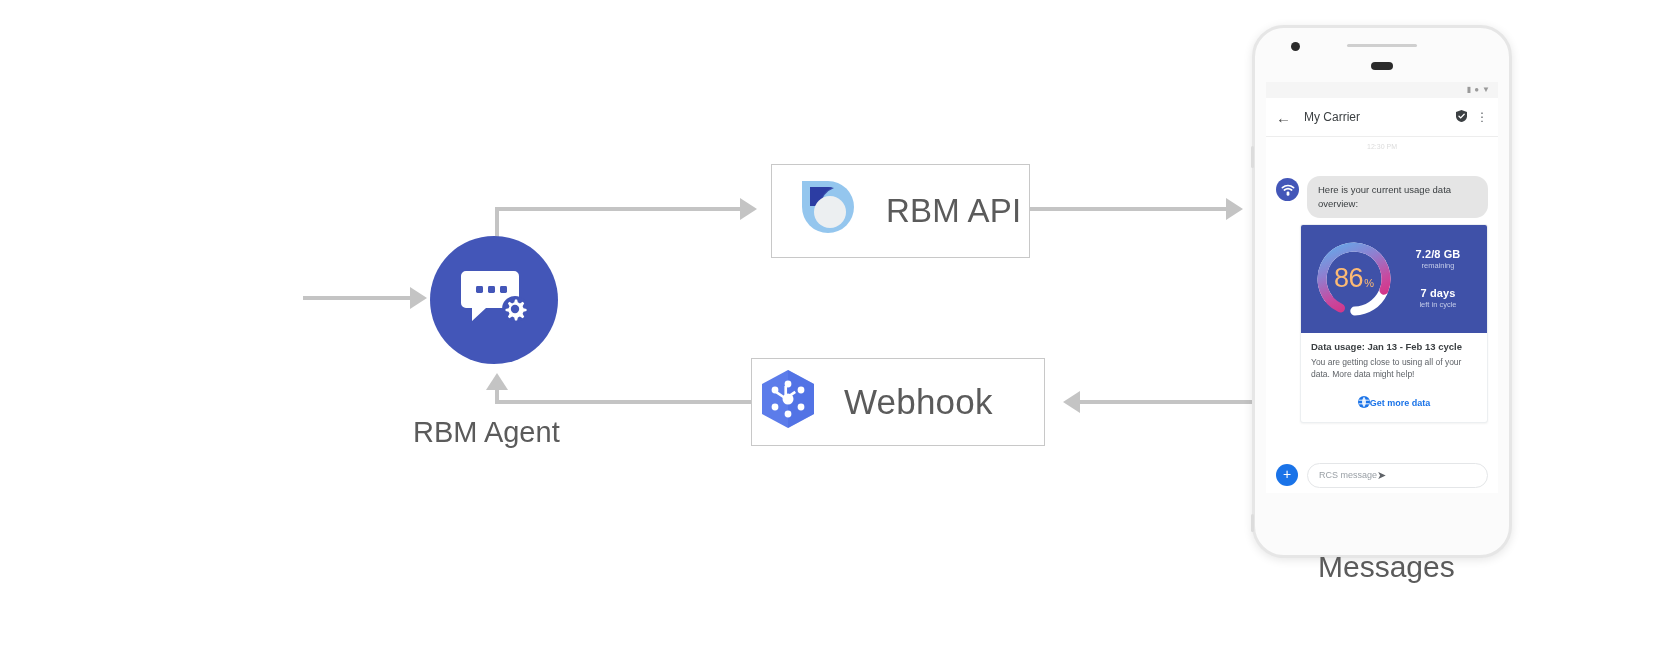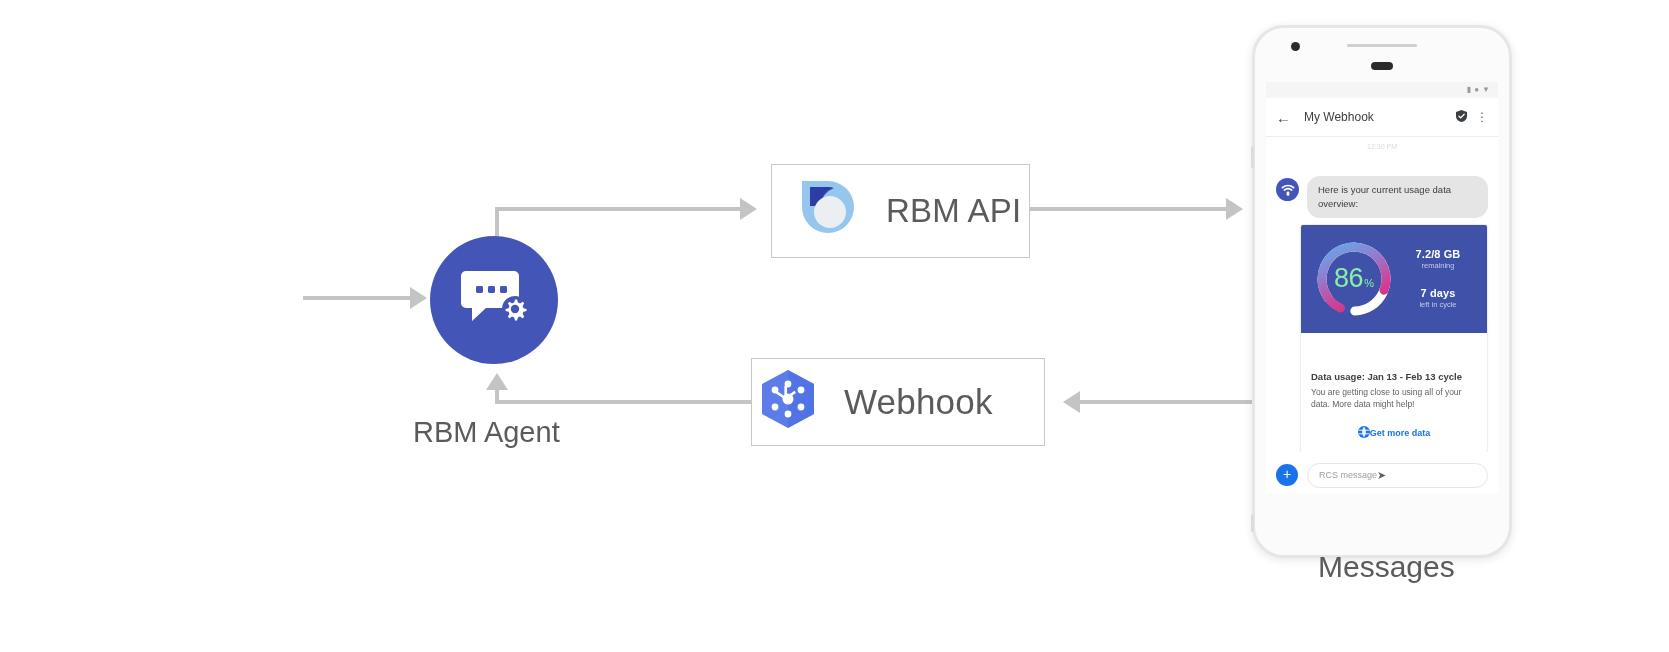--- a/index.html
+++ b/index.html
@@ -223,42 +223,41 @@
     position: relative;
     width: 86px; height: 86px;
     flex: 0 0 auto;
   }
   #gauge-text {
     position: absolute;
     inset: 0;
     display: flex;
     align-items: center;
     justify-content: center;
-    color: #86efac;
+    color: #fdba74;
     font-weight: 300;
   }
   #gauge-pct-num { font-size: 27px; line-height: 1; letter-spacing: -.5px; }
   #gauge-pct-sym { font-size: 11px; line-height: 1; margin-left: 1px; margin-top: 9px; }
   #hero-stats {
     flex: 1;
     text-align: center;
     color: #ffffff;
     padding-right: 4px;
   }
   .stat-big { font-size: 11px; font-weight: bold; letter-spacing: .1px; }
   .stat-small { font-size: 7.5px; color: #c3cbe8; margin-top: 1px; }
   .stat-gap { height: 17px; }
 
   #card-body { padding: 8px 10px 4px 10px; }
   #card-title {
     font-size: 9.5px;
     font-weight: bold;
     color: #3c4043;
     margin-bottom: 4px;
-    margin-top: 30px;
   }
   #card-desc {
     font-size: 8.5px;
     color: #5f6368;
     line-height: 1.5;
   }
   #card-action {
     display: flex;
     align-items: center;
     justify-content: center;
@@ -387,21 +386,21 @@
     <div id="phone-screen">
 
       <div id="status-bar">
         <span class="status-ico">▮</span>
         <span class="status-ico">●</span>
         <span class="status-ico">▼</span>
       </div>
 
       <div id="app-bar">
         <span class="back">←</span>
-        <span class="title">My Webhook</span>
+        <span class="title">My Carrier</span>
         <span class="verified">
           <svg width="11" height="12" viewBox="0 0 11 12">
             <path d="M5.5 0 L11 2 v4.2 C11 9.1 8.6 11.3 5.5 12 2.4 11.3 0 9.1 0 6.2 V2 z" fill="#3c4043"></path>
             <path d="M3 6.2 L4.7 7.9 8.2 4.3" stroke="#ffffff" stroke-width="1.3" fill="none" stroke-linecap="round"></path>
           </svg>
         </span>
         <span class="dots">⋮</span>
       </div>
 
       <div id="convo">

